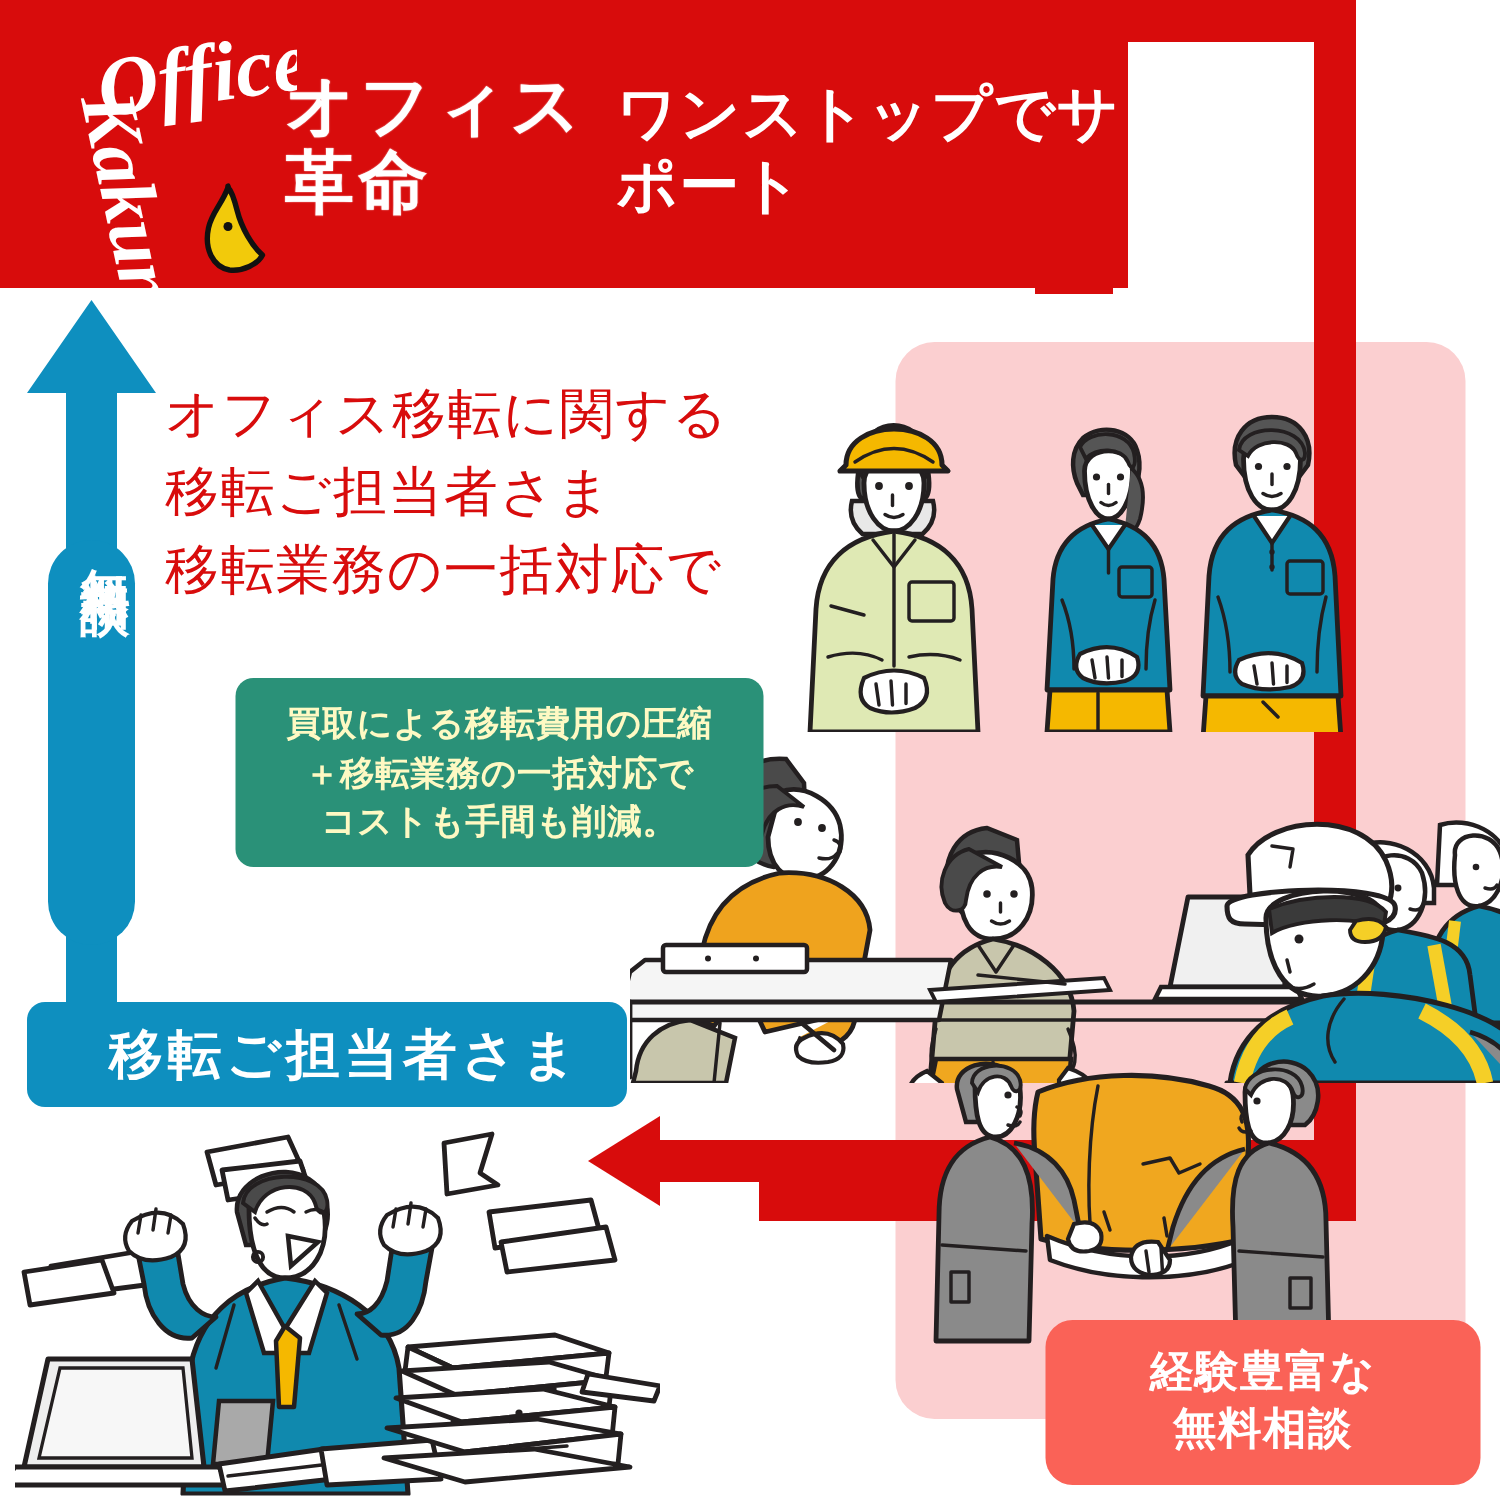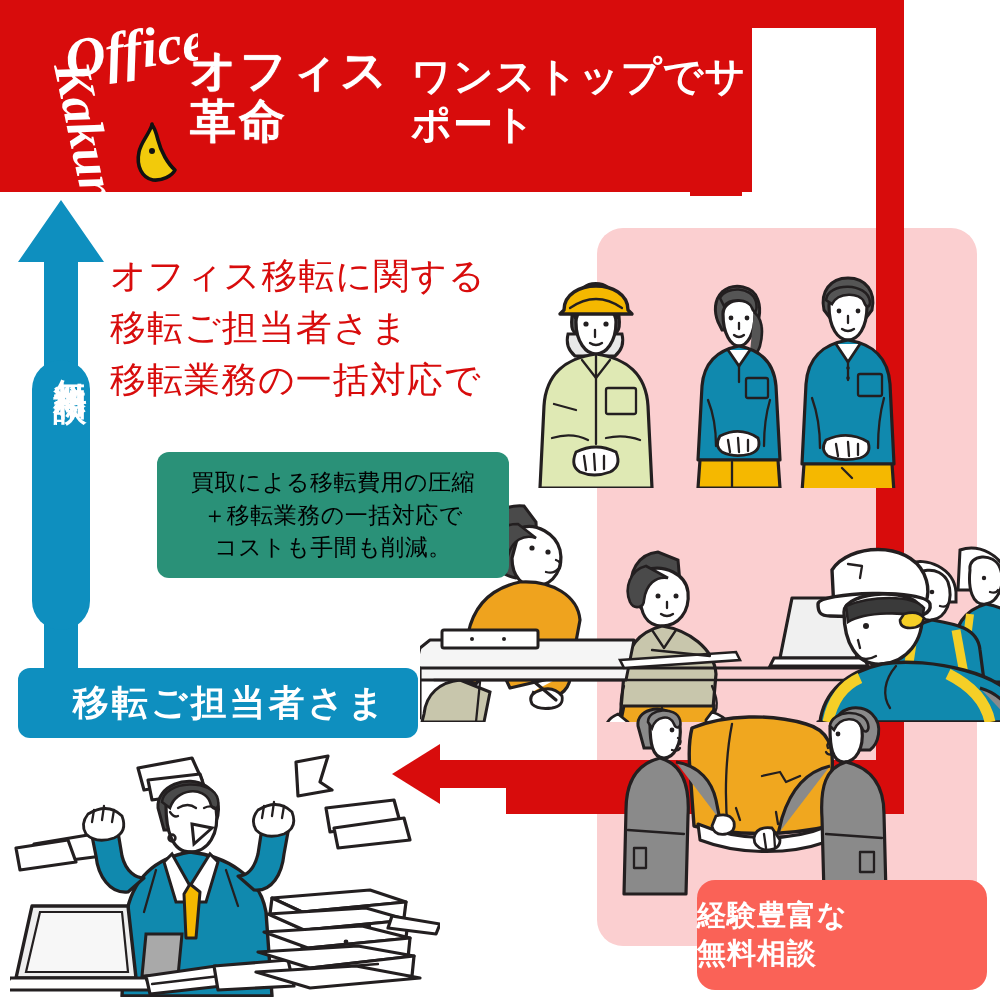--- a/index.html
+++ b/index.html
@@ -69,29 +69,29 @@
   .headline div { white-space:nowrap; }
 
   
   .green-box {
     position:absolute; left:157px; top:452px; width:352px; height:126px;
     background:#2a9178; border-radius:12px; z-index:6;
     display:flex; flex-direction:column; align-items:center; justify-content:center;
     padding:6px 0;
   }
   .green-box div {
-    color:#000000; font-size:23px; font-weight:400; line-height:1.42; letter-spacing:0.5px;
+    color:#fef9c3; font-size:23px; font-weight:700; line-height:1.42; letter-spacing:0.5px;
     white-space:nowrap;
   }
 
   
   .coral-badge {
     position:absolute; left:697px; top:880px; width:290px; height:110px;
     background:#fa6257; border-radius:18px; z-index:7;
-    display:flex; flex-direction:column; align-items:flex-start; justify-content:center;font-family:Liberation Serif, serif;
+    display:flex; flex-direction:column; align-items:center; justify-content:center;font-family:Liberation Serif, serif;
   }
   .coral-badge div {
     color:#ffffff; font-size:29px; font-weight:700; line-height:1.3; letter-spacing:1px;
     white-space:nowrap;
   }
 
   
   .ill { position:absolute; z-index:4; }
   #ill-staff   { left:520px; top:238px; }
   #ill-desk    { left:420px; top:492px; }

